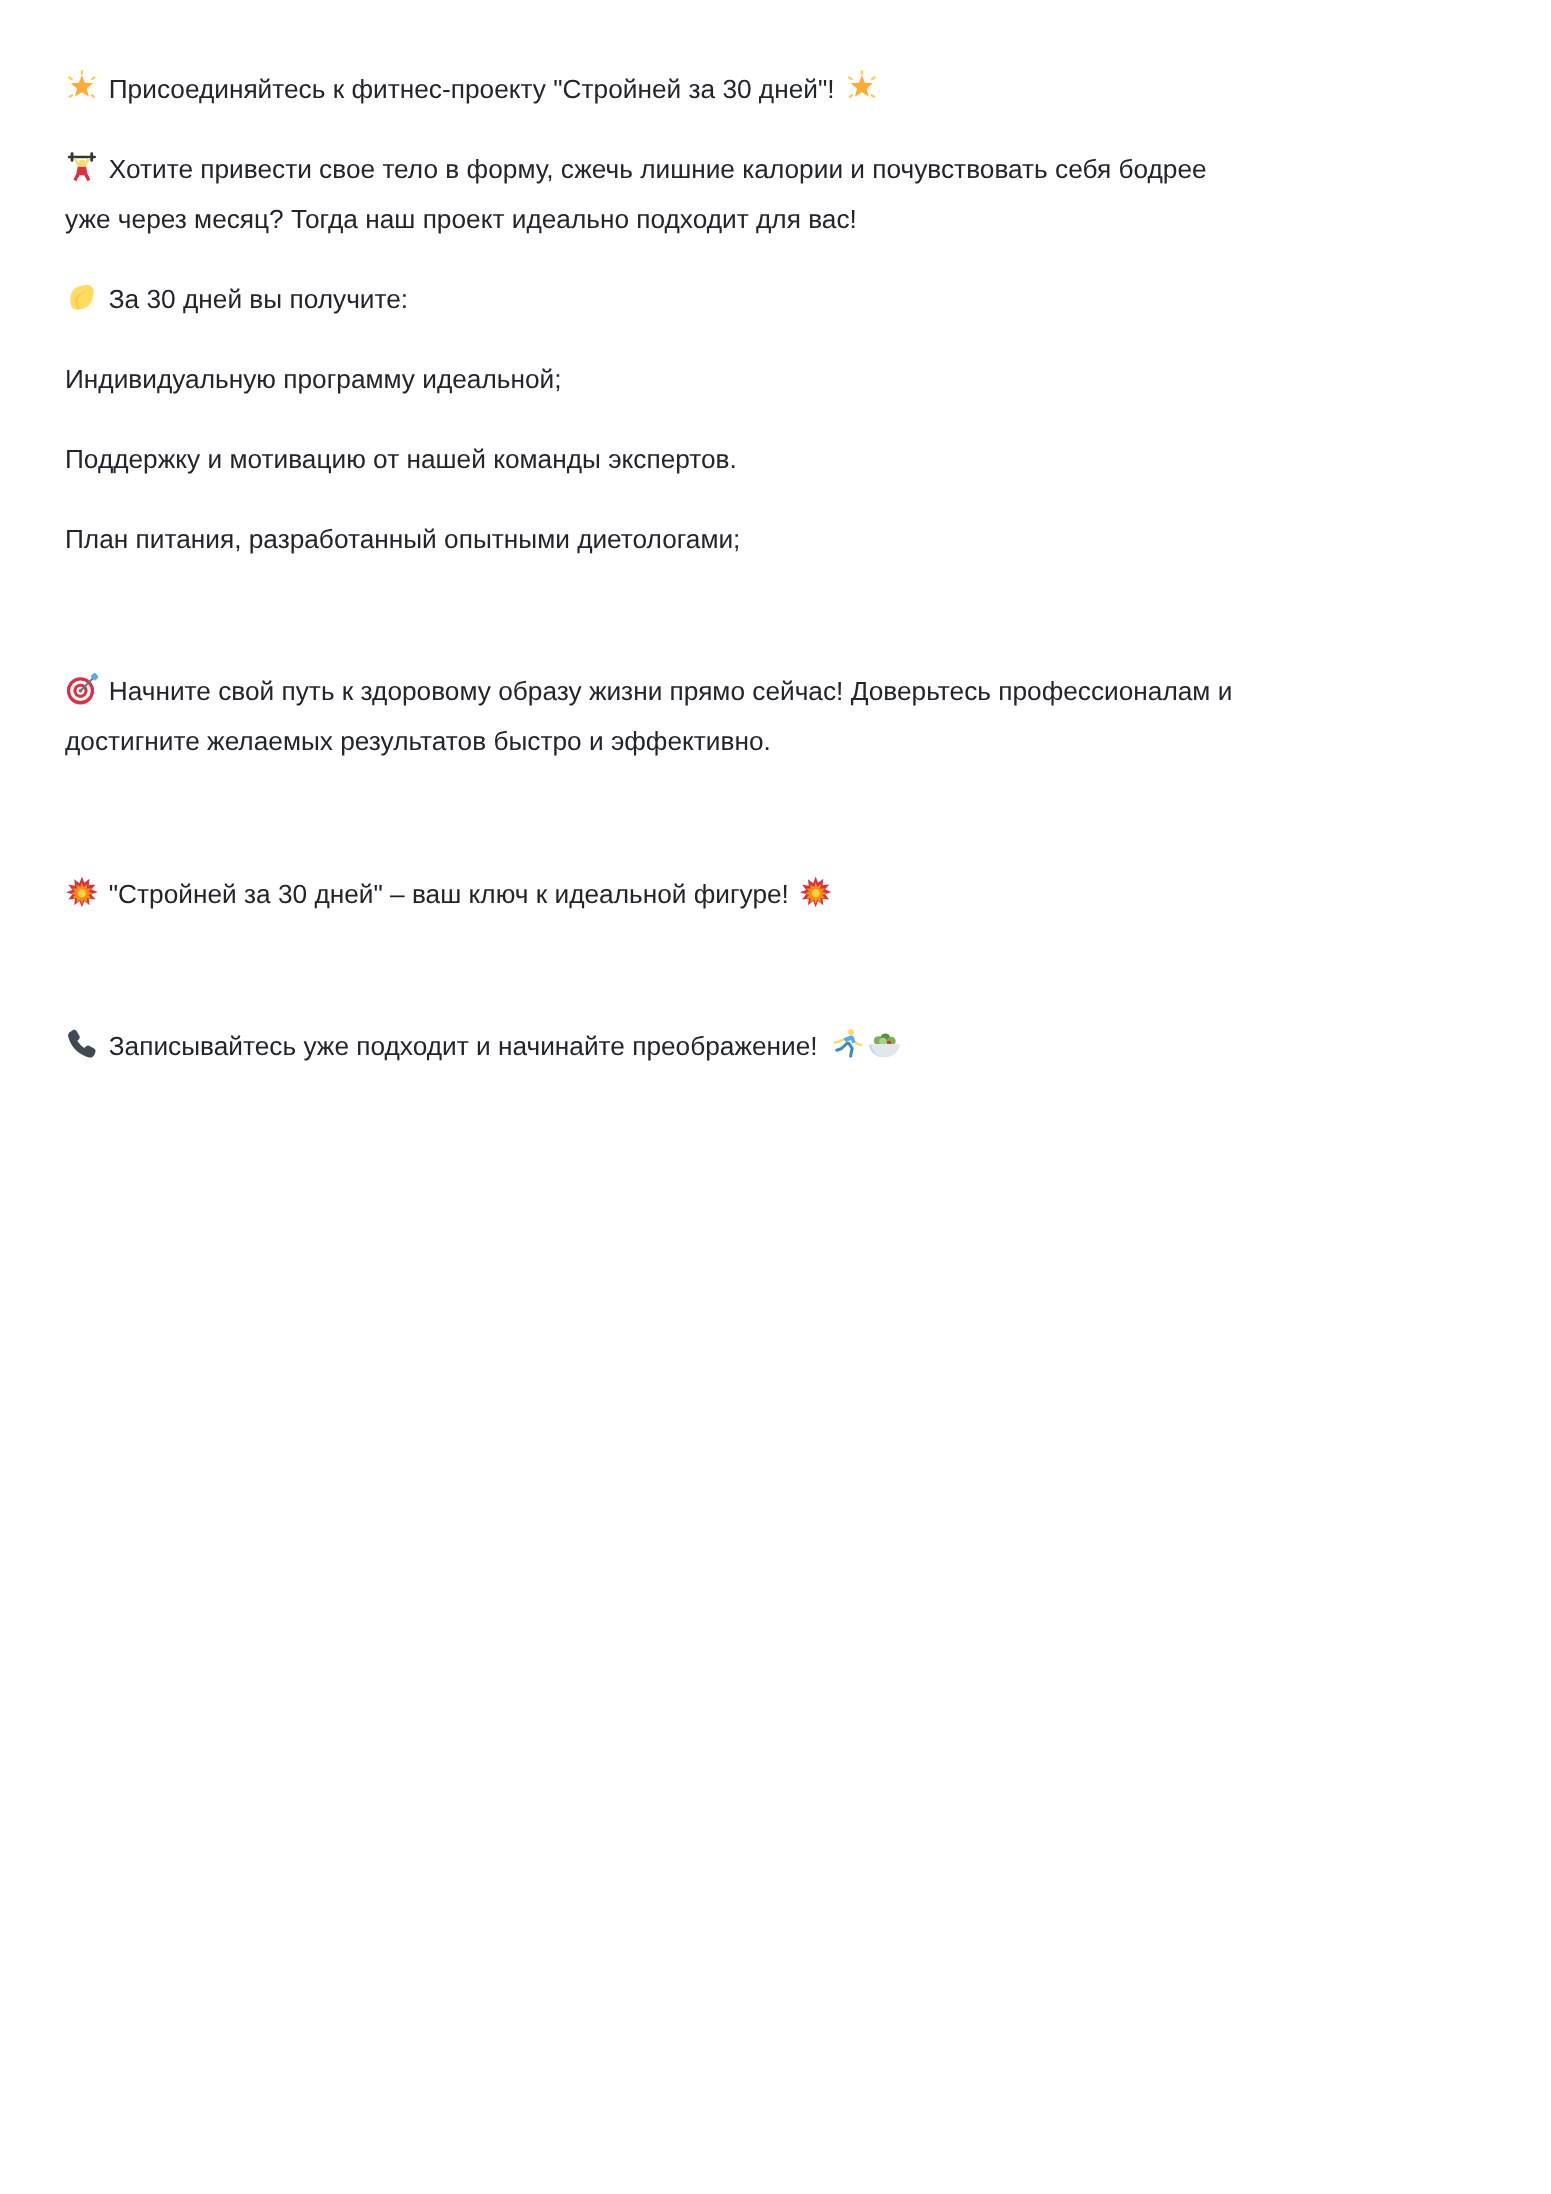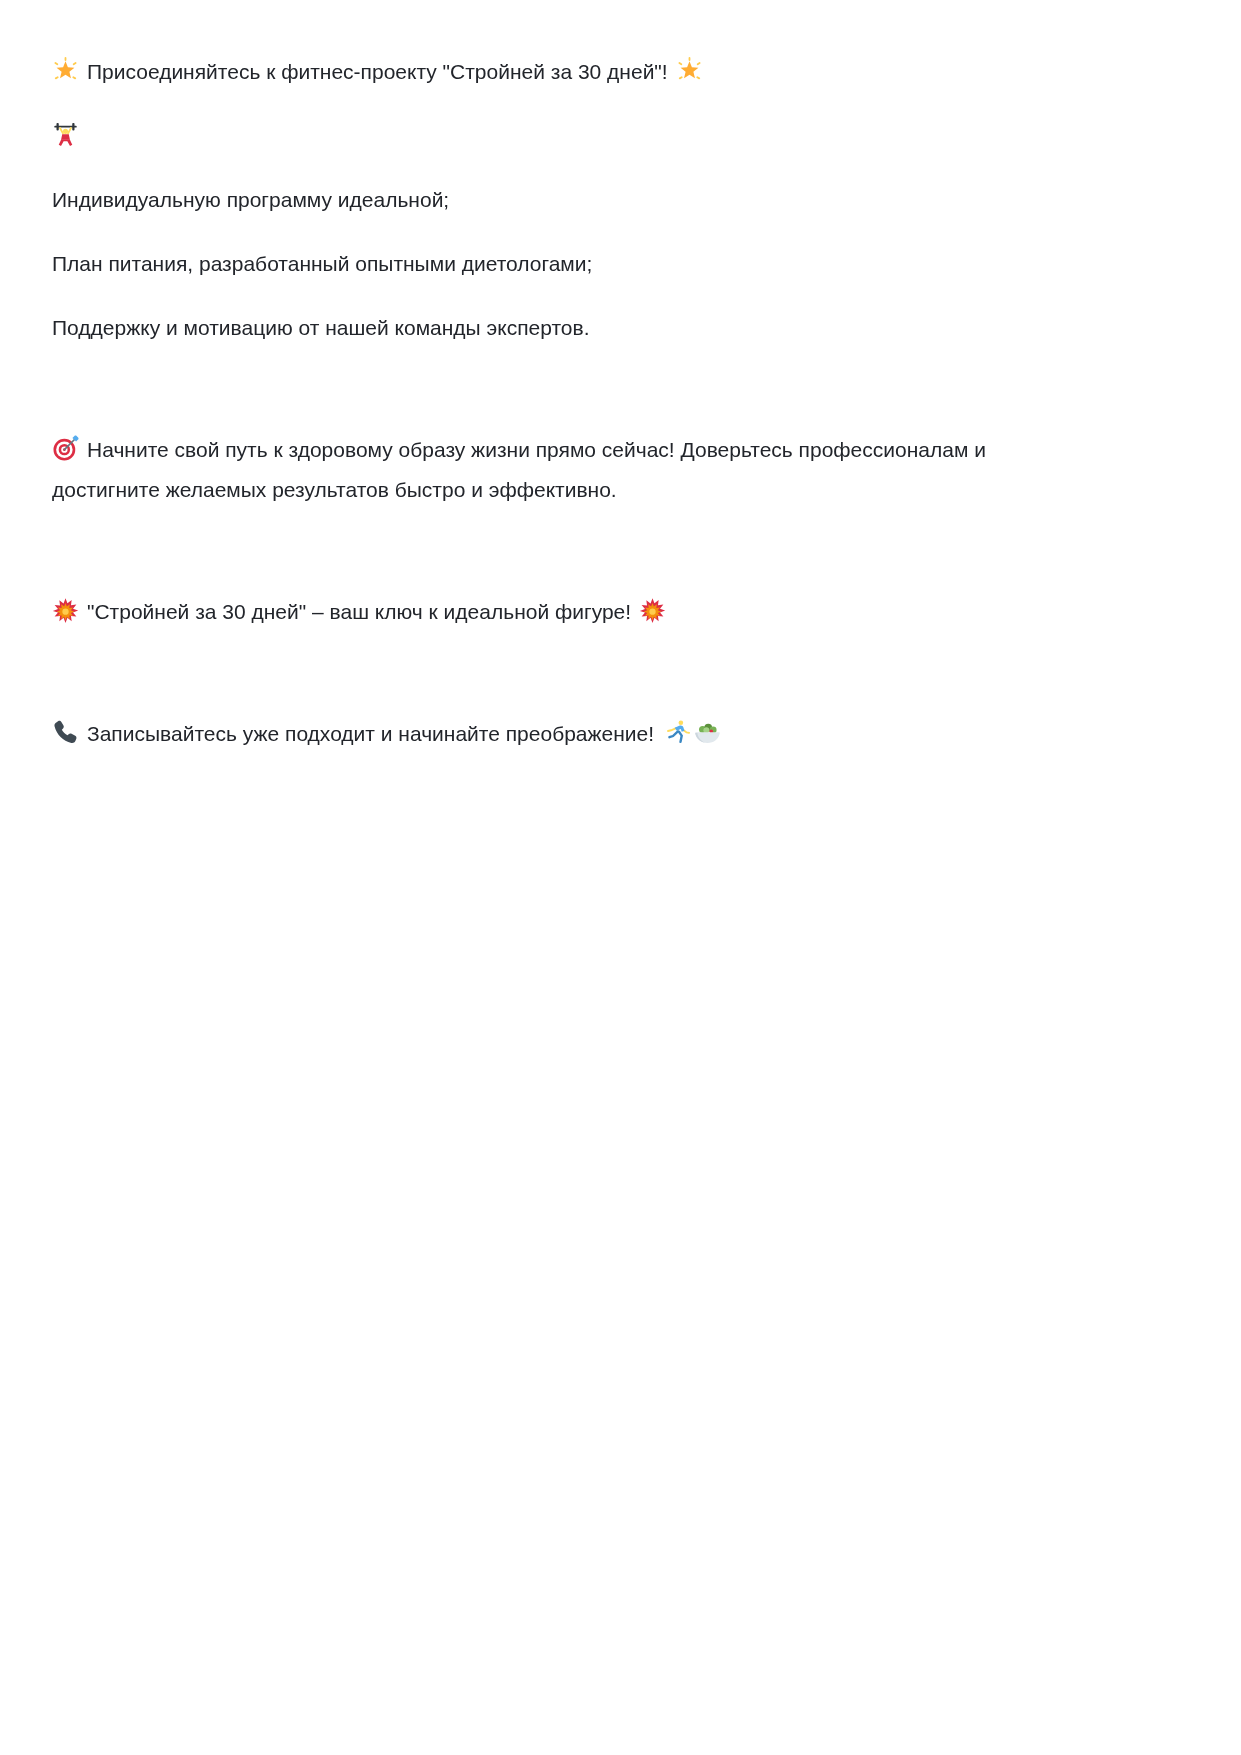--- a/index.html
+++ b/index.html
@@ -72,27 +72,35 @@
       <span class="emoji lead">
         <svg viewBox="0 0 36 36" aria-hidden="true">
           <rect x="6" y="2.5" width="3" height="10" rx="1.2" fill="#31373D"></rect>
           <rect x="27" y="2.5" width="3" height="10" rx="1.2" fill="#31373D"></rect>
           <rect x="3" y="6.2" width="30" height="2.6" rx="1.3" fill="#31373D"></rect>
           <path d="M10.8 9.5 L14.6 16.5 M25.2 9.5 L21.4 16.5" stroke="#FFDC5D" stroke-width="2.6" stroke-linecap="round" fill="none"></path>
           <circle cx="18" cy="13.8" r="3.4" fill="#FFDC5D"></circle>
           <path fill="#DD2E44" d="M13.6 17.8h8.8l1.4 7H12.2z"></path>
           <path fill="#DD2E44" d="M12.4 24.4l-3.4 7.4 3 1.4 3.5-6.3h5l3.5 6.3 3-1.4-3.4-7.4z"></path>
         </svg>
-      </span>
+      </span><span>Хотите привести свое тело в форму, сжечь лишние калории и почувствовать себя бодрее уже через месяц? Тогда наш проект идеально подходит для вас!</span>
     </p>
 
+    <p>
+      <span class="emoji lead">
+        <svg viewBox="0 0 36 36" aria-hidden="true">
+          <path fill="#FFDC5D" d="M29.8 8.7C28.6 6.2 26 4.9 23.2 5.3l-7.1 1.1C10 7.4 5.9 12.8 5.5 19.8c-.3 4.6 1 8.6 2.8 10.4 1.2 1.2 3.3 1.6 5.7 1.4 3.5-.3 7.5-1.7 10.5-4C29.3 24 32 13.6 29.8 8.7z"></path>
+          <path fill="#F9CA55" d="M14.2 30.8c-3-2.4-4.3-7-3-11 1.2-3.6 4.2-6.1 7.8-6.7l4.4-.7c-5.4 1.6-8.7 4.9-9.6 9.1-.7 3.3.1 6.8 2.3 9.3z"></path>
+        </svg>
+      </span><span>За 30 дней вы получите:</span>
+    </p>
 
     <p>Индивидуальную программу идеальной;</p>
+    <p>Поддержку и мотивацию от нашей команды экспертов.</p>
     <p>План питания, разработанный опытными диетологами;</p>
-    <p>Поддержку и мотивацию от нашей команды экспертов.</p>
 
     <div class="blank-line"></div>
 
     <p>
       <span class="emoji lead">
         <svg viewBox="0 0 36 36" aria-hidden="true">
           <circle cx="16.5" cy="19.5" r="14.5" fill="#DD2E44"></circle>
           <circle cx="16.5" cy="19.5" r="11" fill="#FFFFFF"></circle>
           <circle cx="16.5" cy="19.5" r="7.6" fill="#DD2E44"></circle>
           <circle cx="16.5" cy="19.5" r="4.2" fill="#FFFFFF"></circle>

